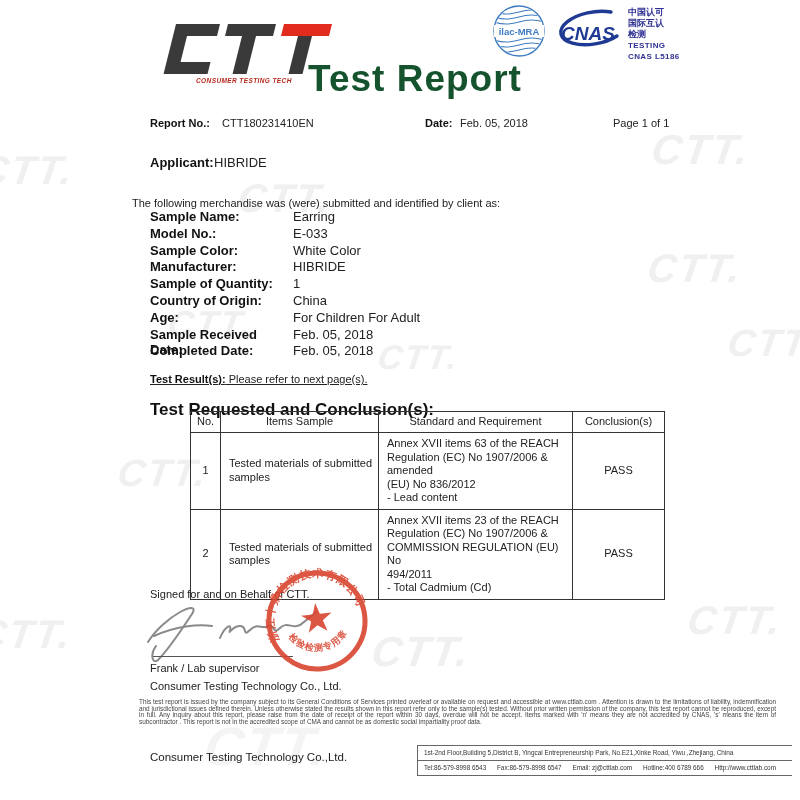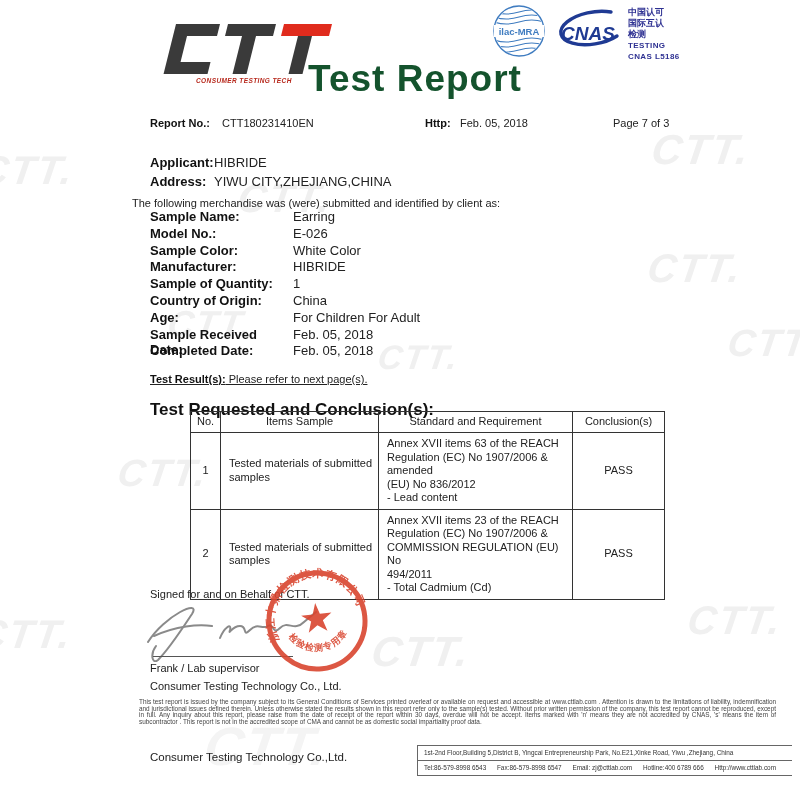--- a/index.html
+++ b/index.html
@@ -104,44 +104,40 @@
     <div>中国认可</div>
     <div>国际互认</div>
     <div>检测</div>
     <div class="lat">TESTING</div>
     <div class="lat">CNAS L5186</div>
   </div>
 
   <div class="abs meta-row" style="left:0;top:117px;width:800px;">
     <span class="lab abs" style="left:150px;">Report No.:</span>
     <span class="val abs" style="left:222px;">CTT180231410EN</span>
-    <span class="lab abs" style="left:425px;">Http:</span>
+    <span class="lab abs" style="left:425px;">Date:</span>
     <span class="val abs" style="left:460px;">Feb. 05, 2018</span>
-    <span class="val abs" style="left:613px;">Page 7 of 3</span>
+    <span class="val abs" style="left:613px;">Page 1 of 1</span>
   </div>
 
   <div class="abs field-row" style="left:150px;top:155px;width:500px;">
     <span class="lab" style="width:64px;">Applicant:</span>
     <span class="val">HIBRIDE</span>
   </div>
-  <div class="abs field-row" style="left:150px;top:174px;width:500px;">
-    <span class="lab" style="width:64px;">Address:</span>
-    <span class="val">YIWU CITY,ZHEJIANG,CHINA</span>
-  </div>
 
   <div class="abs intro" style="left:132px;top:197px;width:560px;">The following merchandise was (were) submitted and identified by client as:</div>
 
   <div class="abs" style="left:150px;top:209px;width:520px;">
     <div class="field-row">
       <span class="lab">Sample Name:</span>
       <span class="val">Earring</span>
     </div>
     <div class="field-row">
       <span class="lab">Model No.:</span>
-      <span class="val">E-026</span>
+      <span class="val">E-033</span>
     </div>
     <div class="field-row">
       <span class="lab">Sample Color:</span>
       <span class="val">White Color</span>
     </div>
     <div class="field-row">
       <span class="lab">Manufacturer:</span>
       <span class="val">HIBRIDE</span>
     </div>
     <div class="field-row">

